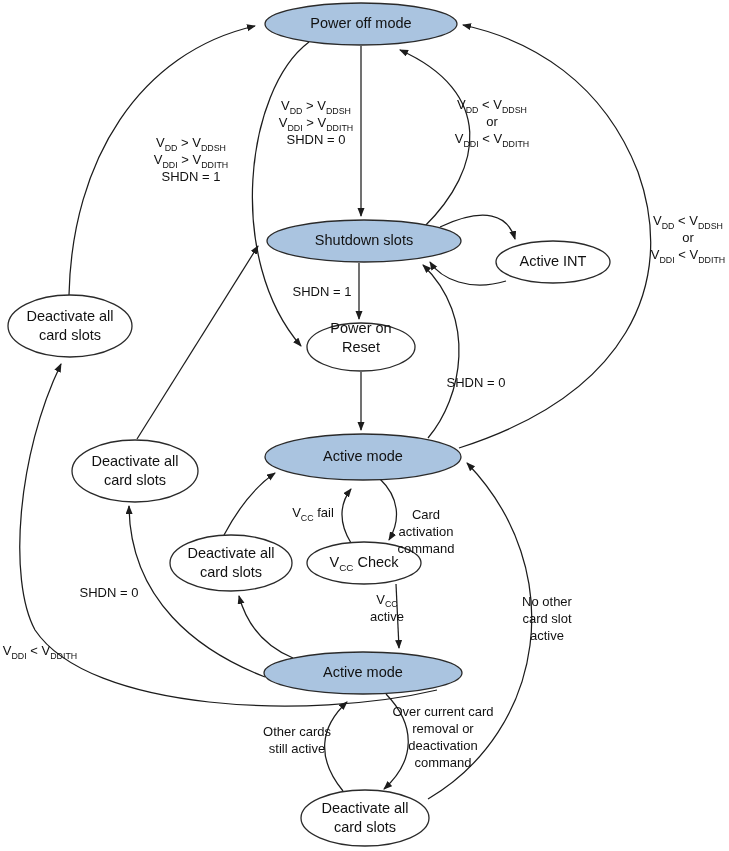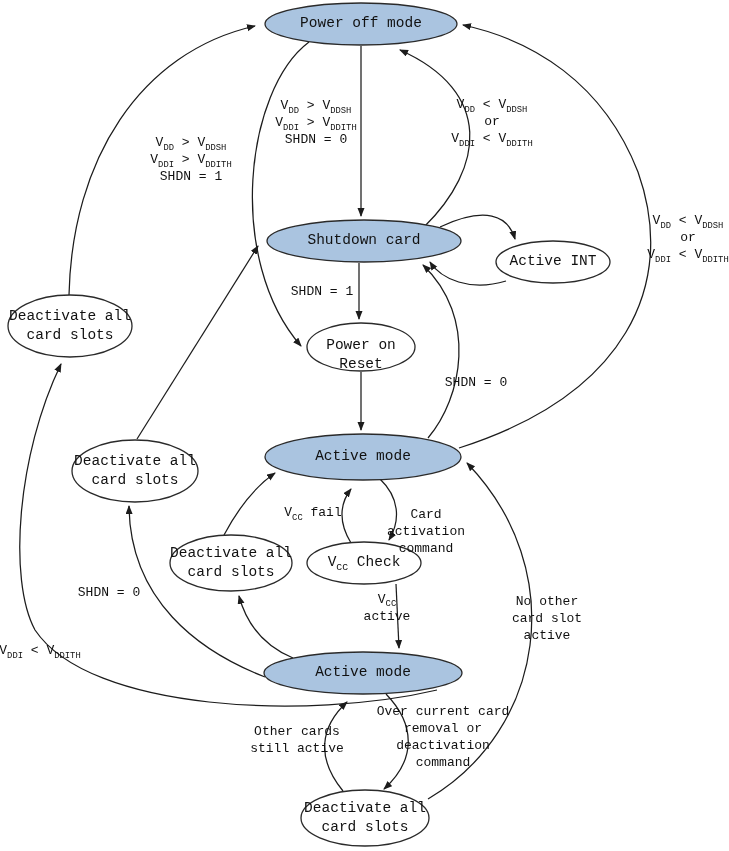--- a/index.html
+++ b/index.html
@@ -12,21 +12,20 @@
   }
   .canvas svg{position:absolute;left:0;top:0;}
   .lbl{
     position:absolute;
     transform:translate(-50%,-50%);
     text-align:center;
     font-size:13px;
     line-height:1.32;
     color:#111;
     white-space:nowrap;
-    font-family:Liberation Mono, monospace;
   }
   .node-lbl{font-size:14.5px;}
   .lbl sub{font-size:68%;line-height:0;}
   .edge{fill:none;stroke:#1c1c1c;stroke-width:1.25px;}
   .state{stroke:#2a2a2a;stroke-width:1.3px;}
   .state.major{fill:#aac4e0;}
   .state.minor{fill:#ffffff;}
 </style>
 </head>
 <body>
@@ -73,23 +72,23 @@
       <ellipse class="state minor" cx="364" cy="563" rx="57" ry="21"></ellipse>
       <ellipse class="state major" cx="363" cy="673" rx="99" ry="21"></ellipse>
       <ellipse class="state minor" cx="70" cy="326" rx="62" ry="31"></ellipse>
       <ellipse class="state minor" cx="135" cy="471" rx="63" ry="31"></ellipse>
       <ellipse class="state minor" cx="231" cy="563" rx="61" ry="28"></ellipse>
       <ellipse class="state minor" cx="365" cy="818" rx="64" ry="28"></ellipse>
     </g>
   </svg>
 
   <div class="lbl node-lbl" style="left:361px;top:24px">Power off mode</div>
-  <div class="lbl node-lbl" style="left:364px;top:241px">Shutdown card</div>
+  <div class="lbl node-lbl" style="left:364px;top:241px">Shutdown slots</div>
   <div class="lbl node-lbl" style="left:553px;top:262px">Active INT</div>
-  <div class="lbl node-lbl" style="left:361px;top:355px">Power on<br>Reset</div>
+  <div class="lbl node-lbl" style="left:361px;top:338px">Power on<br>Reset</div>
   <div class="lbl node-lbl" style="left:363px;top:457px">Active mode</div>
   <div class="lbl node-lbl" style="left:364px;top:563px">V<sub>CC</sub> Check</div>
   <div class="lbl node-lbl" style="left:363px;top:673px">Active mode</div>
   <div class="lbl node-lbl" style="left:70px;top:326px">Deactivate all<br>card slots</div>
   <div class="lbl node-lbl" style="left:135px;top:471px">Deactivate all<br>card slots</div>
   <div class="lbl node-lbl" style="left:231px;top:563px">Deactivate all<br>card slots</div>
   <div class="lbl node-lbl" style="left:365px;top:818px">Deactivate all<br>card slots</div>
 
   <div class="lbl" style="left:316px;top:123px">V<sub>DD</sub> &gt; V<sub>DDSH</sub><br>V<sub>DDI</sub> &gt; V<sub>DDITH</sub><br>SHDN = 0</div>
   <div class="lbl" style="left:492px;top:122px">V<sub>DD</sub> &lt; V<sub>DDSH</sub><br>or<br>V<sub>DDI</sub> &lt; V<sub>DDITH</sub></div>

